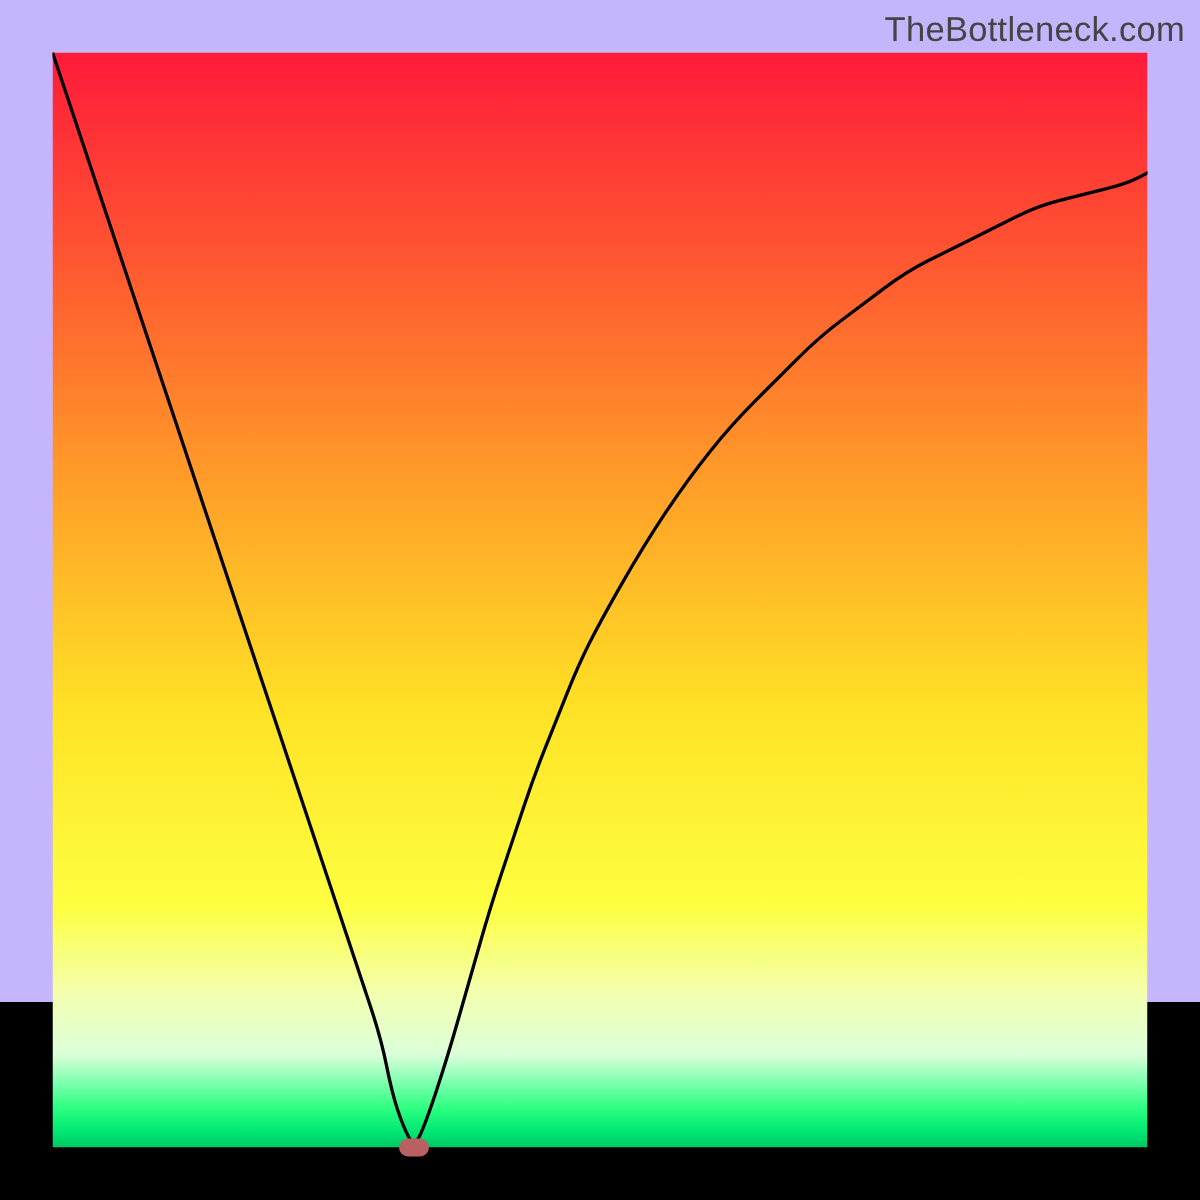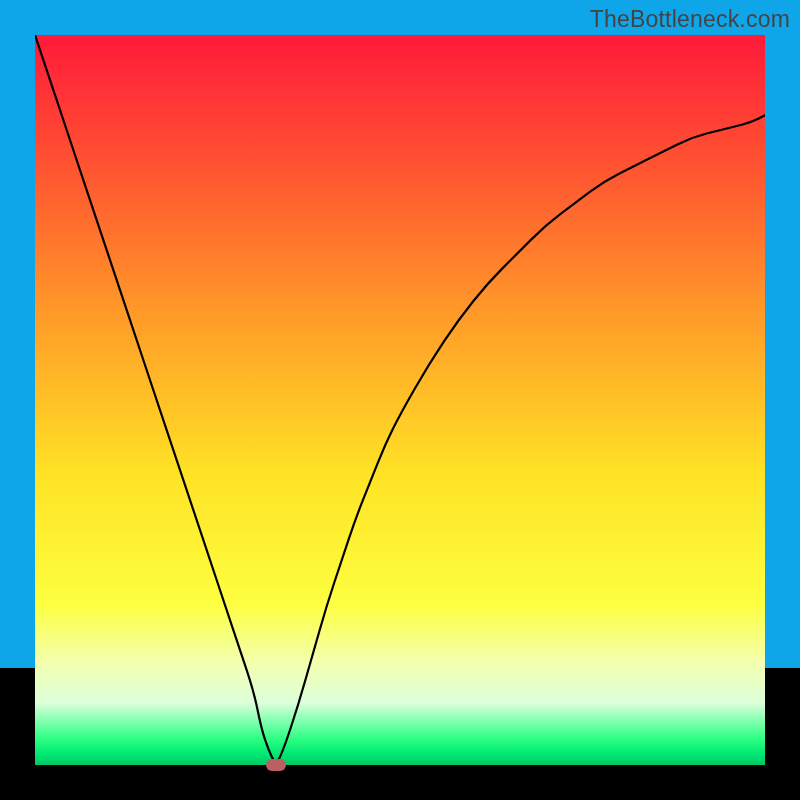--- a/index.html
+++ b/index.html
@@ -8,21 +8,21 @@
     width: 800px;
     height: 800px;
     overflow: hidden;
     background: #000;
     font-family: Arial, Helvetica, sans-serif;
   }
   .frame {
     position: relative;
     width: 800px;
     height: 668px;
-    background: #0ea5e9;
+    background: #c4b5fd;
   }
   .plot-area {
     position: absolute;
     left: 35px;
     top: 35px;
     width: 730px;
     height: 730px;
   }
   .gradient-bg {
     position: absolute;

